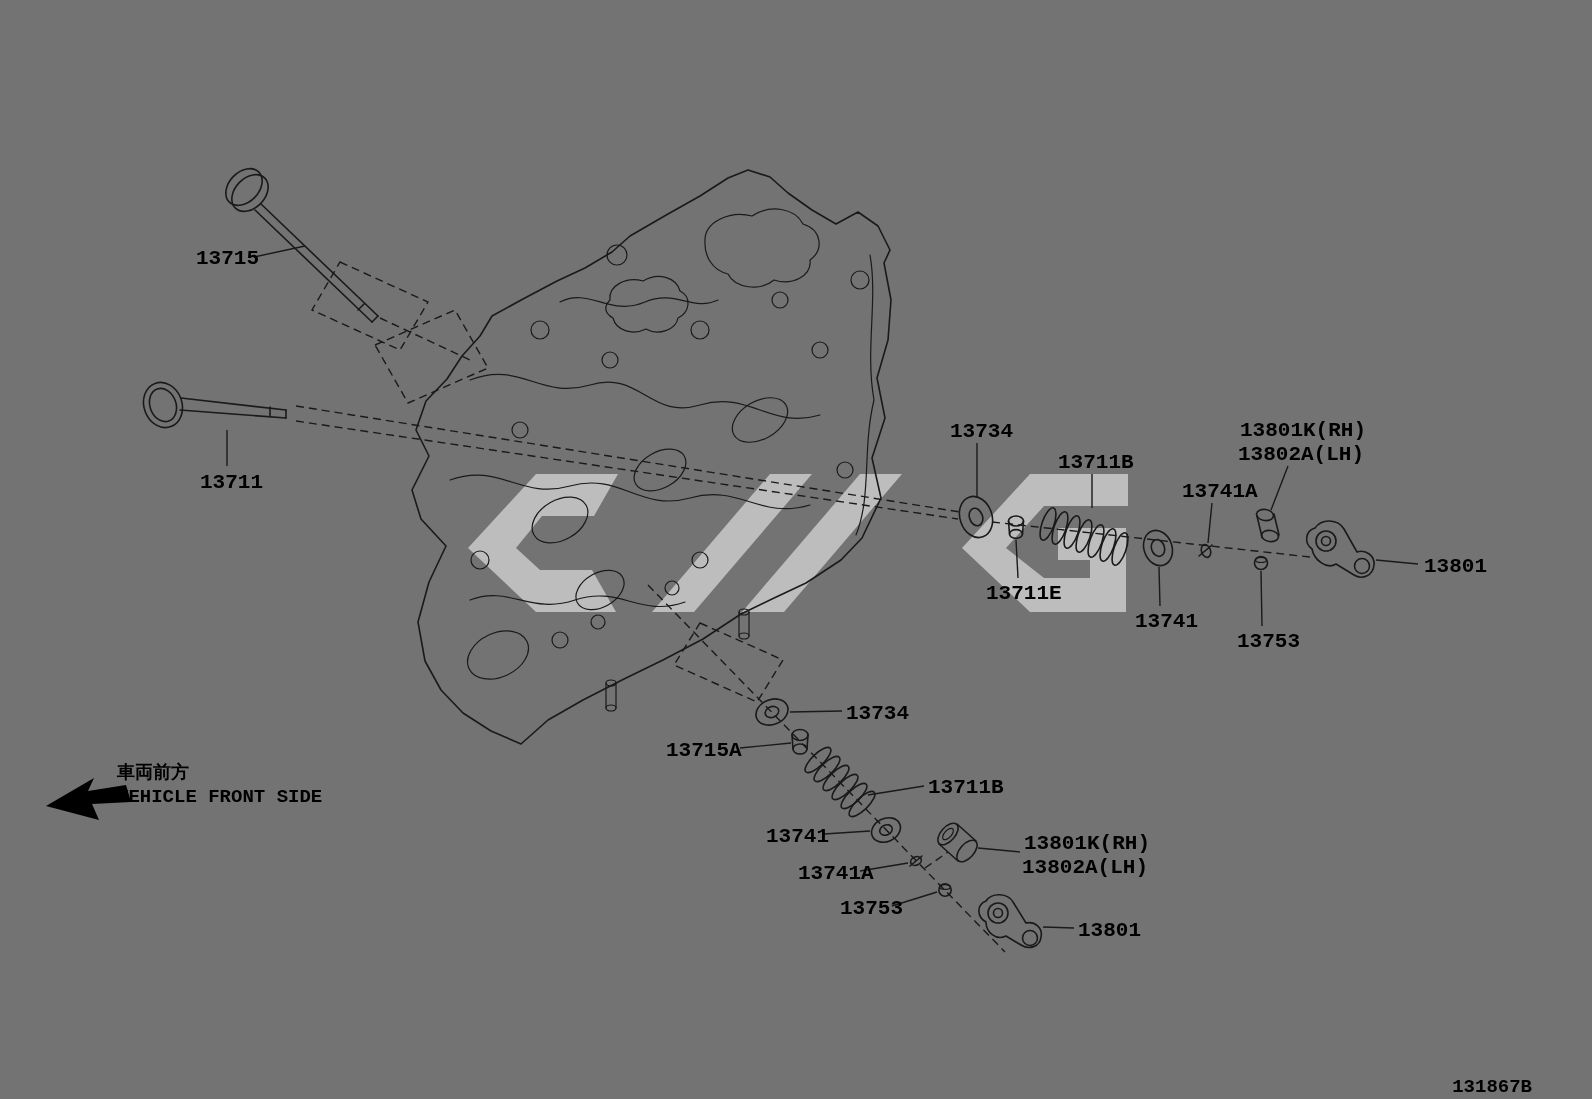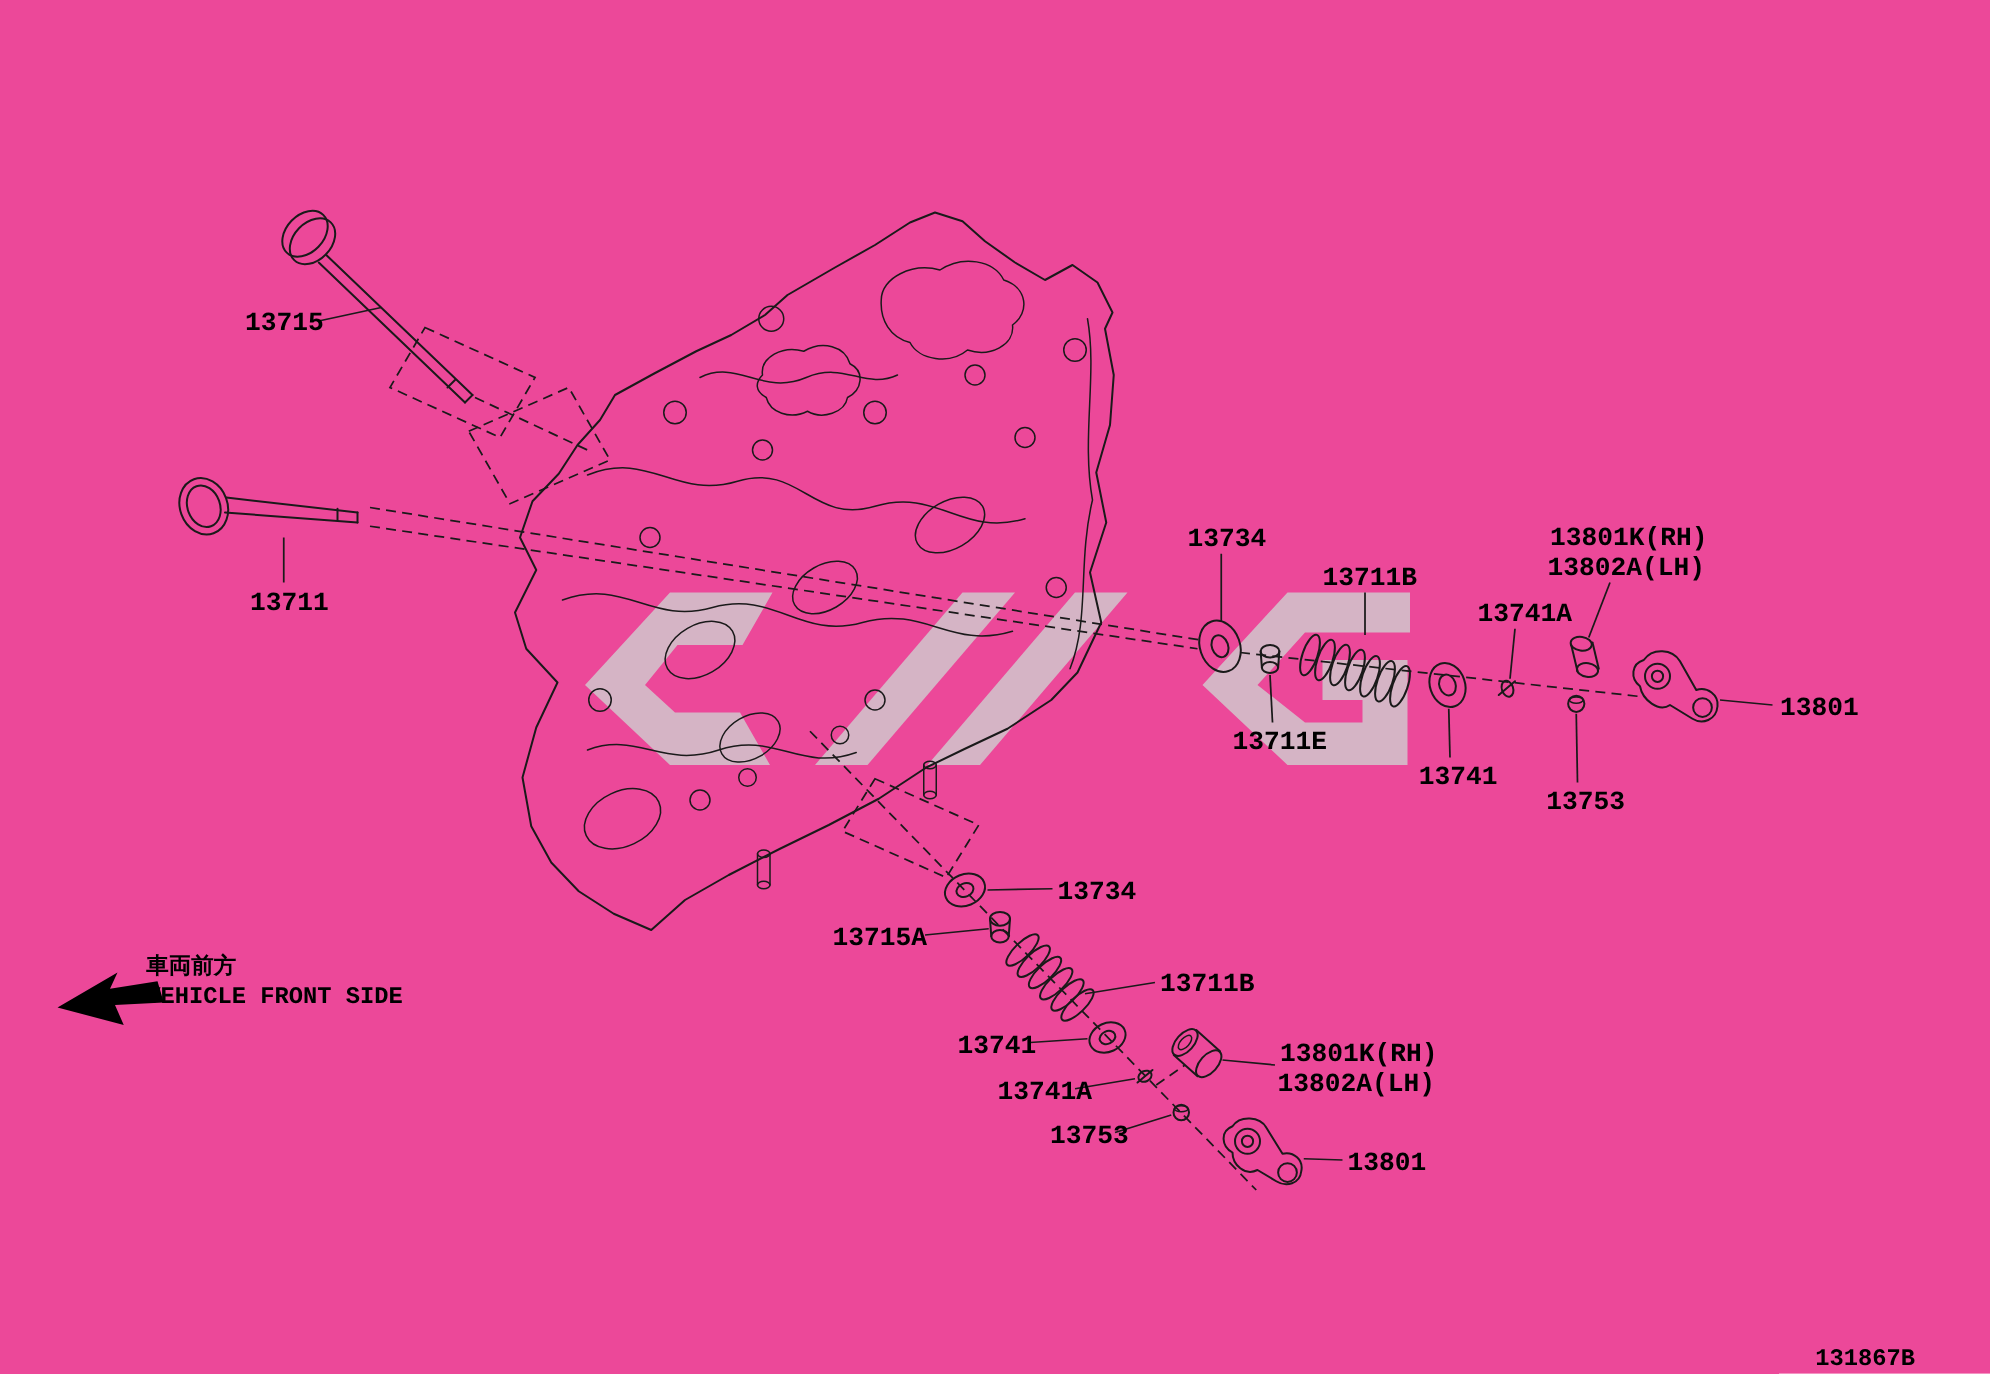--- a/index.html
+++ b/index.html
@@ -1,16 +1,16 @@
 <!DOCTYPE html>
 <html><head>
 <meta charset="utf-8">
 <style>
   html,body{margin:0;padding:0;background:#ffffff;}
-  #stage{position:relative;width:1592px;height:1099px;background:#ec4899;overflow:hidden;}
+  #stage{position:relative;width:1592px;height:1099px;background:#737373;overflow:hidden;}
   svg{display:block;}
   .ink{stroke:#1a1a1a;fill:none;stroke-width:1.6;stroke-linejoin:round;stroke-linecap:round;}
   .thin{stroke-width:1.2;}
   .dash{stroke:#1a1a1a;fill:none;stroke-width:1.4;stroke-dasharray:8 5;stroke-linecap:butt;}
   .lead{stroke:#1a1a1a;fill:none;stroke-width:1.4;}
   .lbl{font-family:"Liberation Mono","DejaVu Sans Mono",monospace;font-weight:bold;font-size:21px;fill:#000;}
   .note{font-family:"Liberation Mono","DejaVu Sans Mono",monospace;font-weight:bold;font-size:19px;fill:#000;}
   .jp{font-family:"DejaVu Sans","Liberation Sans",sans-serif;font-weight:bold;font-size:18px;fill:#000;}
   .wm{fill:#cfcfcf;stroke:none;opacity:.8;}
   .blk{fill:#000;stroke:none;}

